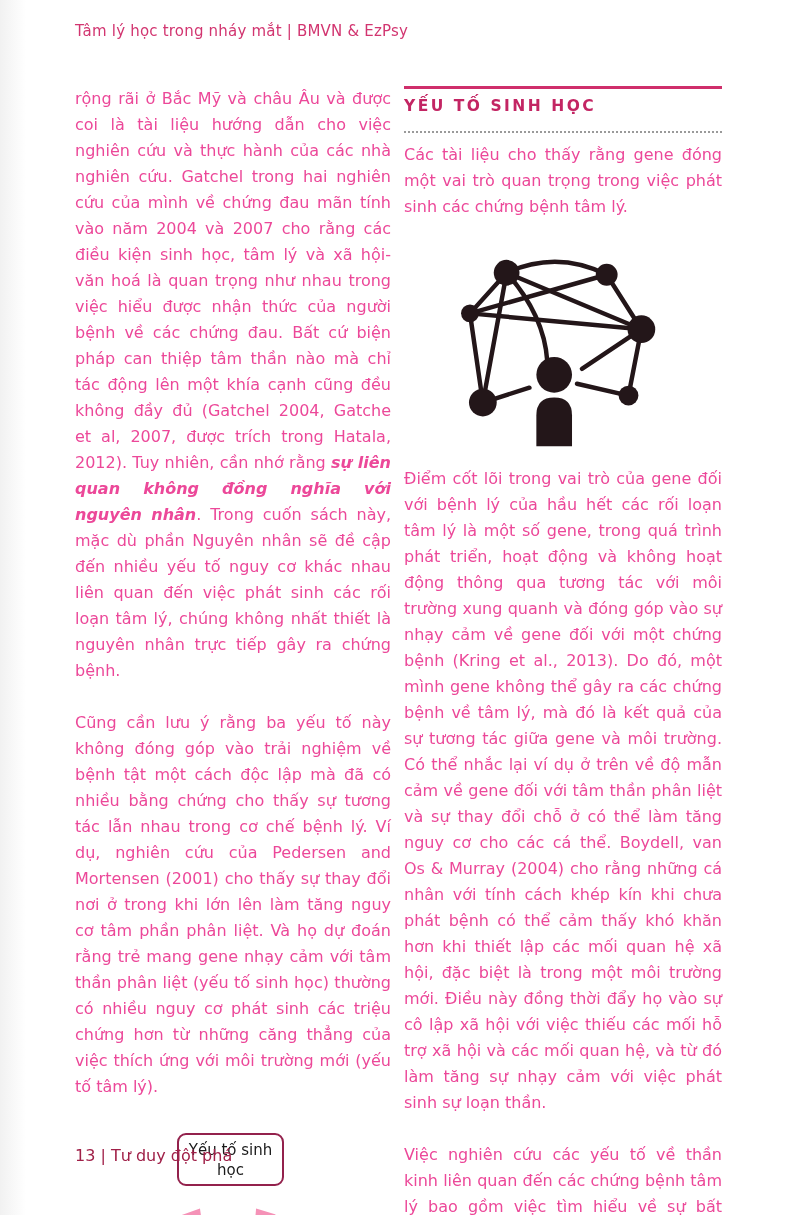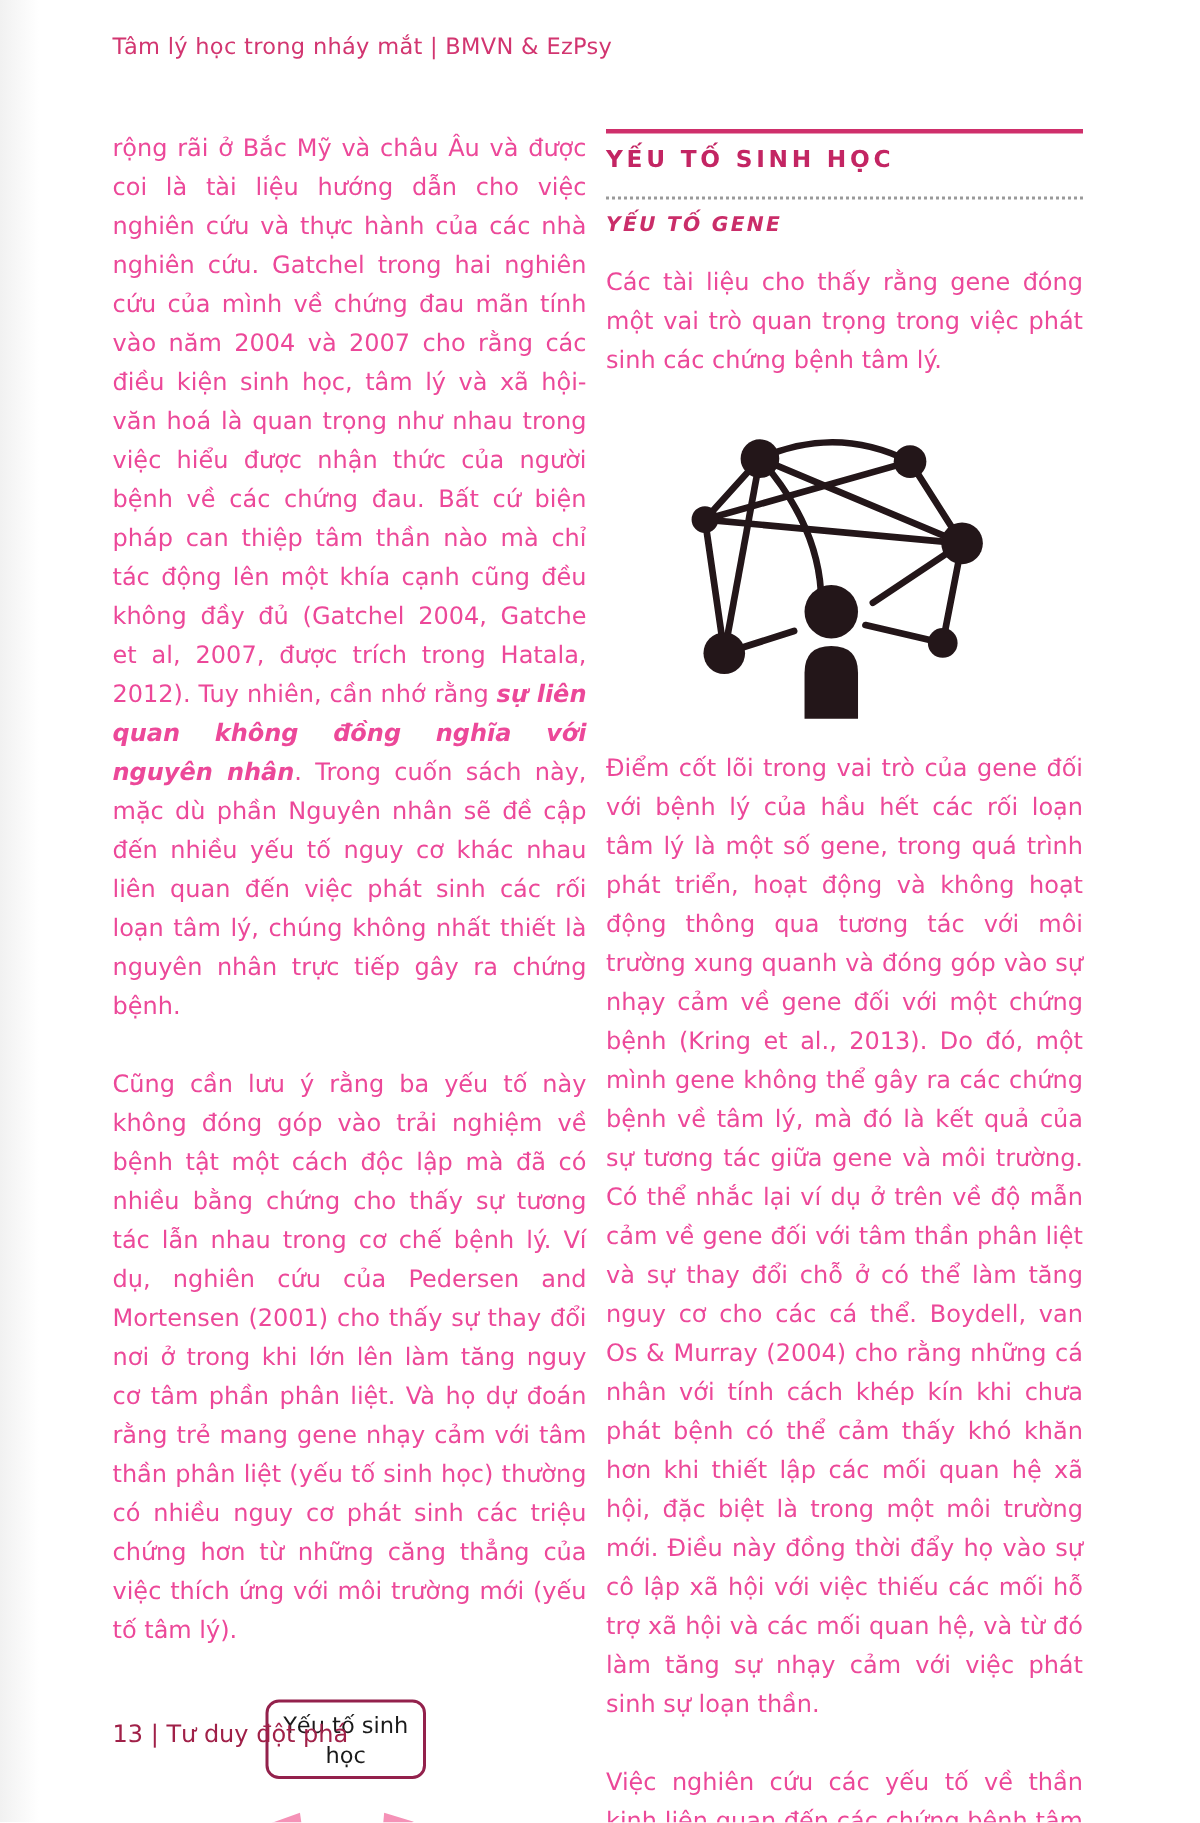--- a/index.html
+++ b/index.html
@@ -60,21 +60,20 @@
         <span>Yếu tố sinh học</span>
       </div>
 
     </div>
   </div>
 
   <div class="right-col">
     <hr class="rule-solid">
     <div class="section-heading">YẾU TỐ SINH HỌC</div>
     <hr class="rule-dotted">
-    <div class="subsection-heading">YẾU TỐ GENE</div>
 
     <p class="body-text"><span>Các tài liệu cho thấy rằng gene đóng một vai trò quan trọng trong việc phát sinh các chứng bệnh tâm lý.</span></p>
 
     <svg class="network-figure" width="260" height="214" viewBox="0 0 260 216">
       <g stroke="#231619" stroke-width="4.5" fill="none" stroke-linecap="round">
         <path d="M 62,27 Q 113,4 163,29"></path>
         <line x1="62" y1="27" x2="25" y2="68"></line>
         <line x1="62" y1="27" x2="38" y2="158"></line>
         <line x1="62" y1="27" x2="198" y2="84"></line>
         <line x1="163" y1="29" x2="25" y2="68"></line>

